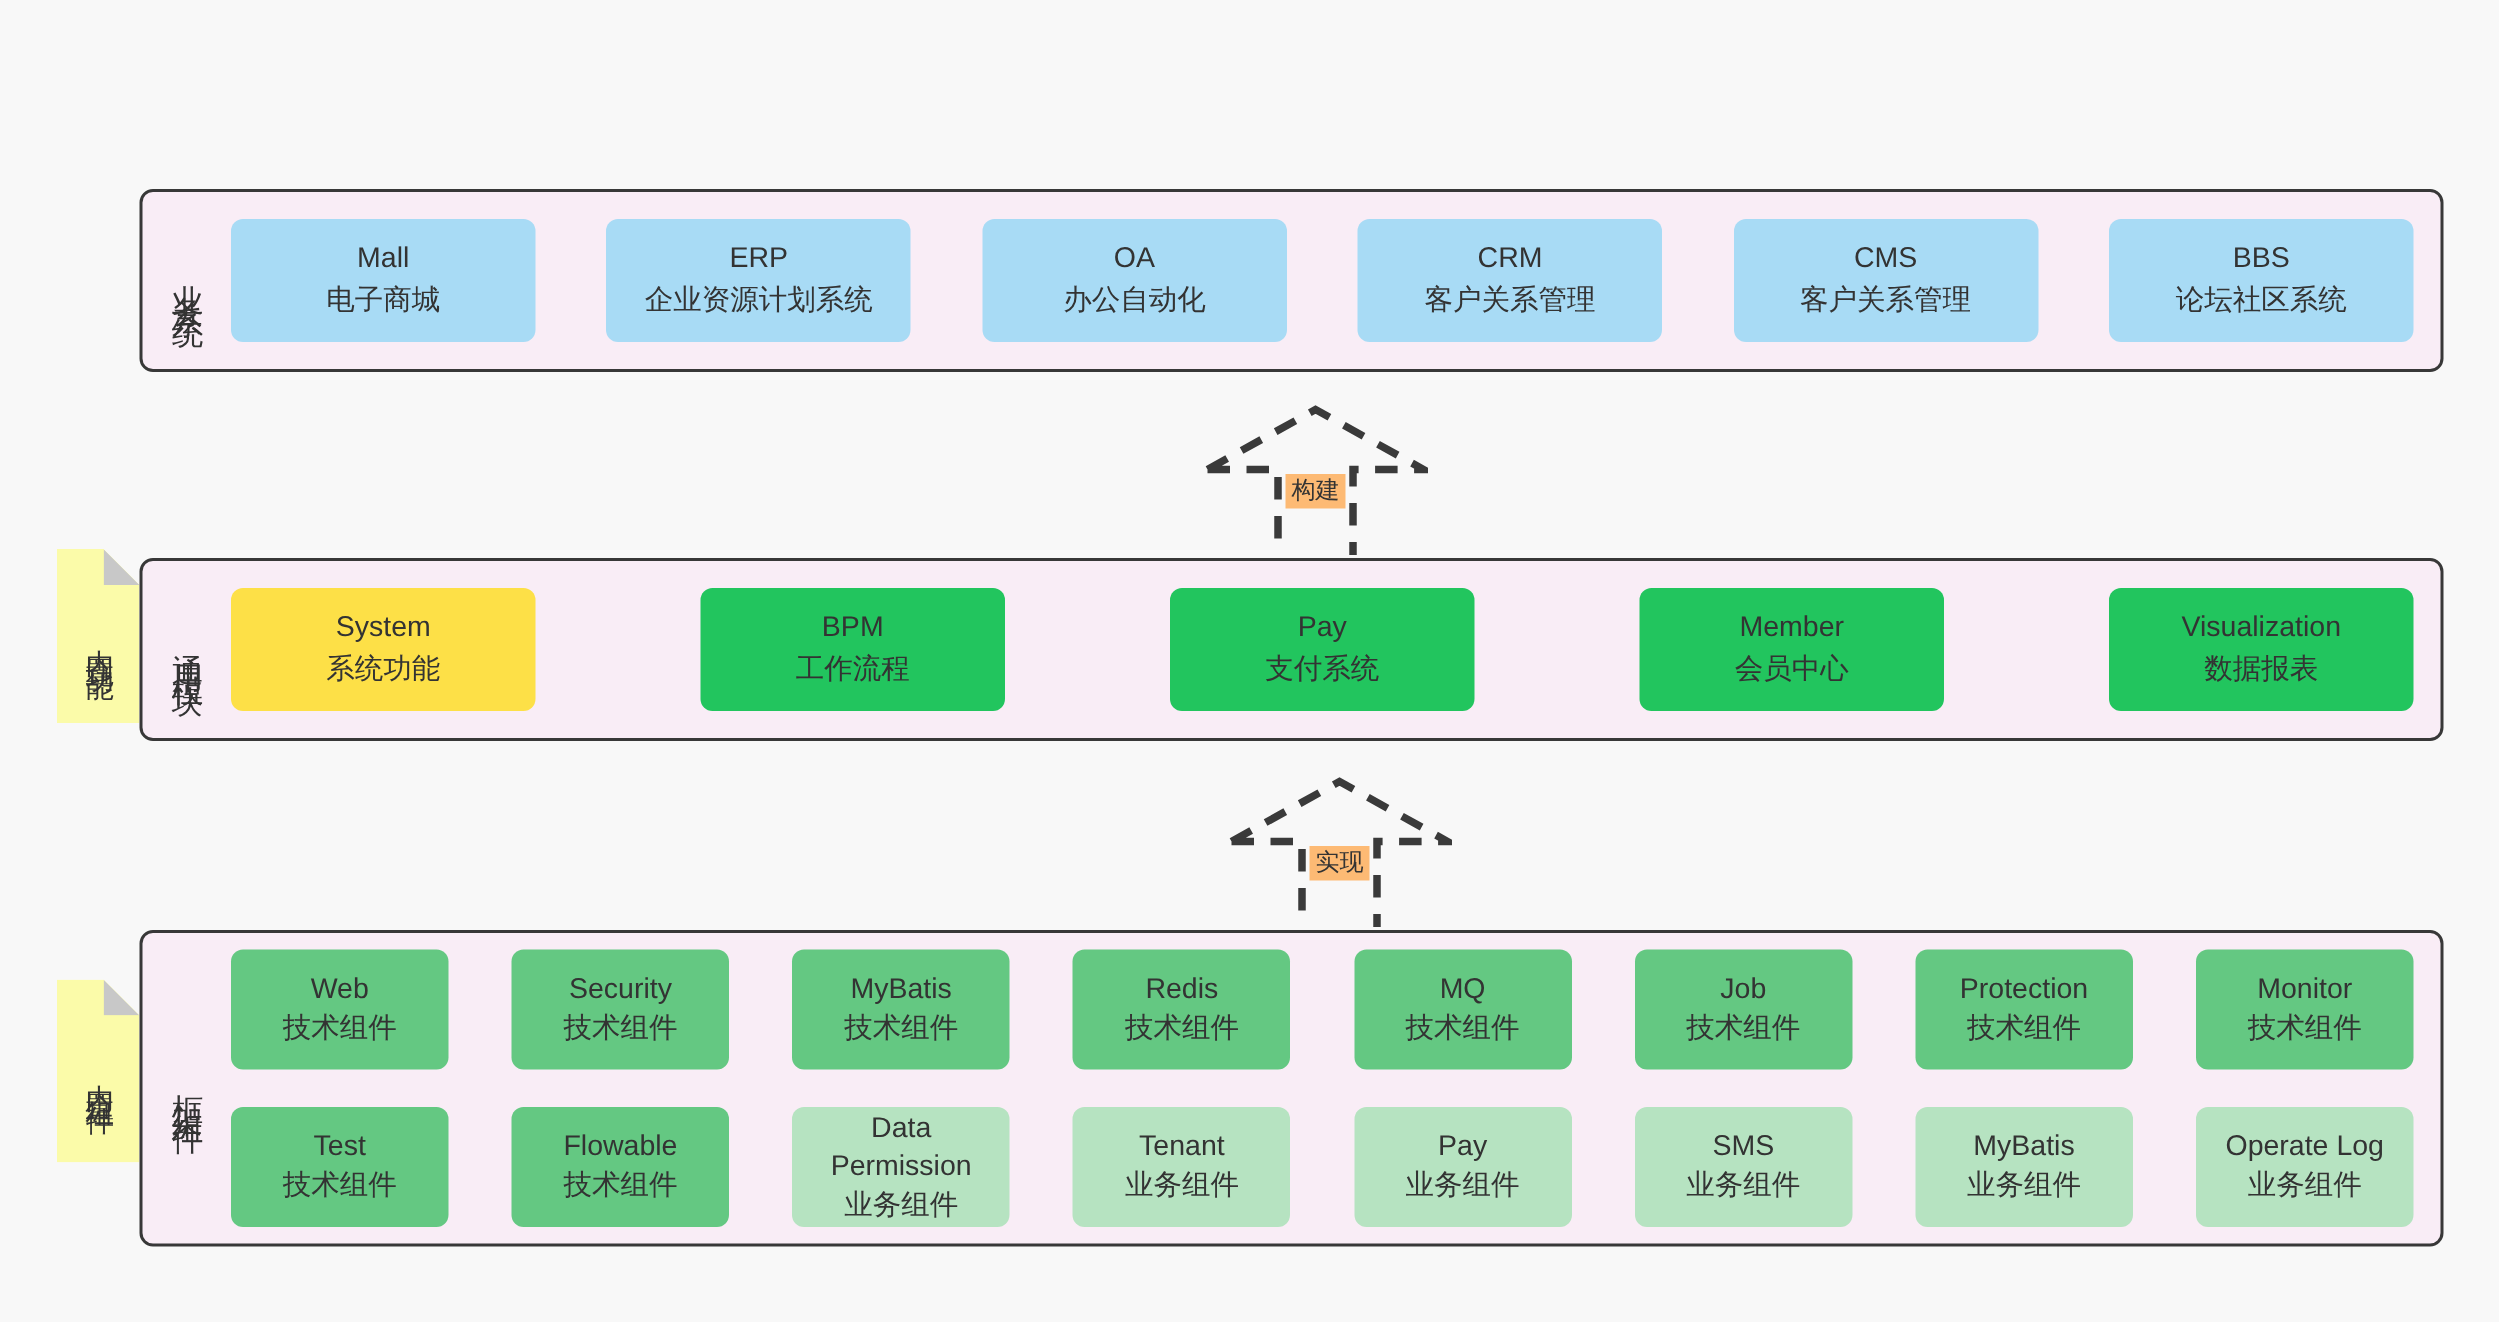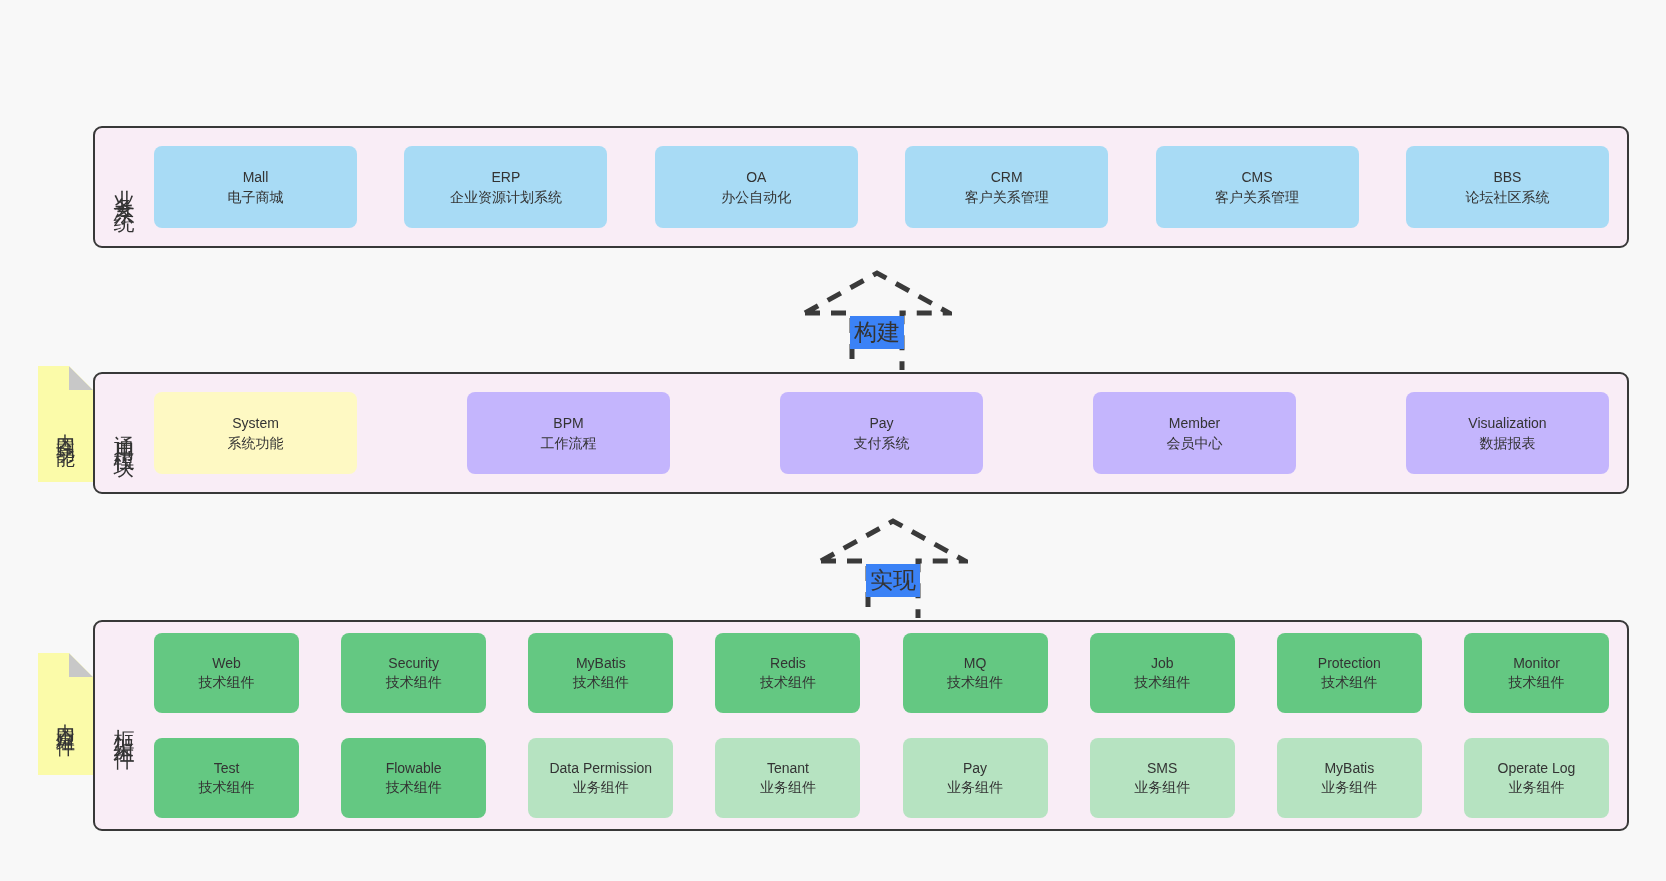--- a/index.html
+++ b/index.html
@@ -23,28 +23,28 @@
     font-size:21px;letter-spacing:7px;color:#333;
   }
   .rows{
     position:absolute;left:59px;right:18px;top:0;bottom:0;
     display:flex;flex-direction:column;justify-content:center;gap:25px;
   }
   .box-row{display:flex;justify-content:space-between;}
   .box{
     box-sizing:border-box;border-radius:8px;
     display:flex;flex-direction:column;align-items:center;justify-content:center;
-    text-align:center;font-size:14px;line-height:1.45;color:#333;
+    text-align:center;font-size:19px;line-height:1.45;color:#333;
     padding:2px 4px;
   }
   .layer-wide .box{width:203px;height:82px;}
   .layer-grid .box{width:145px;height:80px;line-height:1.35;}
   .c-blue{background:#a8dbf5;}
-  .c-red{background:#fef9c3;}
-  .c-pink{background:#c4b5fd;}
+  .c-red{background:#fde047;}
+  .c-pink{background:#22c55e;}
   .c-green{background:#64c882;}
   .c-green-light{background:#b6e3c1;}
   .sticky{
     position:absolute;left:38px;width:55px;z-index:1;
     background:#fbfba9;
     clip-path:polygon(0 0,calc(100% - 24px) 0,100% 24px,100% 100%,0 100%);
     display:flex;align-items:center;justify-content:center;
   }
   .sticky::after{
     content:"";position:absolute;top:0;right:0;width:24px;height:24px;
@@ -55,21 +55,21 @@
     font-size:19px;letter-spacing:5px;color:#333;padding-top:8px;
   }
   #sticky-1{top:366px;height:116px;}
   #sticky-2{top:653px;height:122px;}
   .arrow{position:absolute;width:150px;height:100px;z-index:1;}
   #arrow-0{left:802px;top:270px;}
   #arrow-1{left:818px;top:518px;}
   .arrow svg{display:block;width:150px;height:100px;}
   .arrow-label{
     position:absolute;top:46px;left:50%;transform:translateX(-50%);
-    background:#3b82f6;font-size:23px;padding:1px 4px;white-space:nowrap;
+    background:#fdba74;font-size:16px;padding:1px 4px;white-space:nowrap;
     color:#333;
   }
 </style>
 </head>
 <body>
 
 <div class="layer layer-wide" id="layer-0">
   <div class="layer-label">业务系统</div>
   <div class="rows">
       <div class="box-row">

